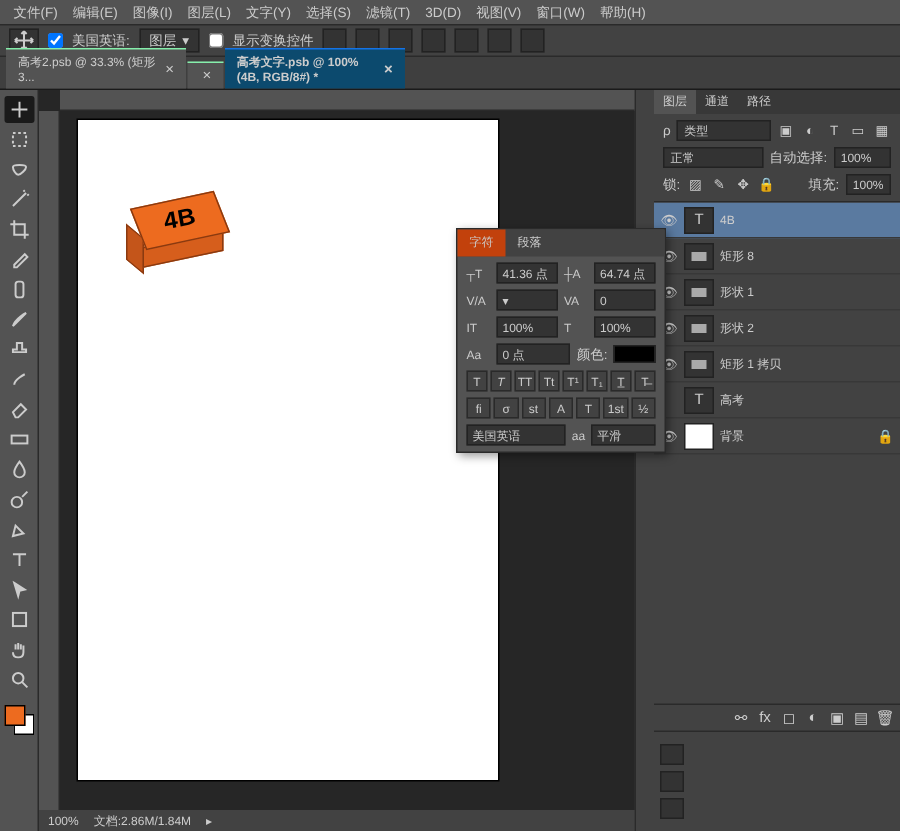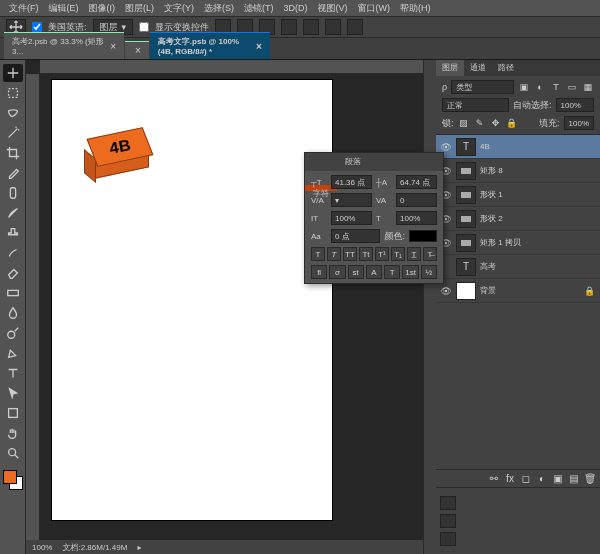--- a/index.html
+++ b/index.html
@@ -33,21 +33,21 @@
 .canvas-area { position: absolute; top: 14px; left: 14px; right: 0; bottom: 14px; background: #262626; overflow: hidden; }
 .page { background: #fff; width: 280px; height: 440px; margin: 6px 0 0 12px; box-shadow: 0 0 0 1px #000; position: relative; }
 .eraser { position: absolute; top: 52px; left: 32px; width: 72px; height: 54px; }
 .eraser-top { position: absolute; left: 8px; top: 0; width: 56px; height: 30px; background: #ed6b1f; border: 1px solid #8a3a10; transform: skewY(-12deg) skewX(20deg); display: flex; align-items: center; justify-content: center; font-weight: bold; font-style: italic; font-size: 16px; color: #000; }
 .eraser-side { position: absolute; left: 0; top: 22px; width: 12px; height: 24px; background: #c4551a; border: 1px solid #8a3a10; transform: skewY(40deg); }
 .eraser-front { position: absolute; left: 11px; top: 27px; width: 54px; height: 14px; background: #d65e1c; border: 1px solid #8a3a10; transform: skewY(-12deg); }
 .statusbar { height: 14px; background: #424242; position: absolute; bottom: 0; left: 0; right: 0; display: flex; align-items: center; padding: 0 6px; gap: 10px; font-size: 8px; }
 .charpanel { position: absolute; top: 92px; left: 278px; width: 140px; background: #535353; border: 1px solid #2a2a2a; box-shadow: 2px 2px 6px rgba(0,0,0,.4); }
 .charpanel .tabs { display: flex; background: #424242; height: 18px; }
 .charpanel .tabs span { padding: 3px 8px; font-size: 8px; cursor: pointer; }
-.charpanel .tabs span.active { background: #c2410c; margin-top: 32px; }
+.charpanel .tabs span.active { background: #c2410c; }
 .charpanel .body { padding: 4px 6px; display: flex; flex-direction: column; gap: 4px; }
 .charpanel .row { display: flex; align-items: center; gap: 4px; }
 .charpanel .fld { background: #333; border: 1px solid #222; height: 14px; padding: 0 3px; font-size: 8px; display: flex; align-items: center; flex: 1; }
 .charpanel .lbl { font-size: 8px; width: 16px; }
 .charpanel .colorbox { width: 28px; height: 12px; background: #000; border: 1px solid #222; }
 .charpanel .btnrow { display: flex; gap: 2px; }
 .charpanel .btnrow .b { width: 34px; height: 14px; background: #424242; border: 1px solid #2a2a2a; font-size: 8px; display: flex; align-items: center; justify-content: center; cursor: pointer; }
 .panelsR { width: 13px; background: #424242; border-left: 1px solid #2a2a2a; display: flex; flex-direction: column; align-items: center; padding-top: 96px; gap: 2px; }
 .panelsR .pi { width: 9px; height: 9px; background: #333; }
 .rightcol { width: 164px; background: #424242; display: flex; flex-direction: column; }
@@ -247,21 +247,21 @@
         <div class="page">
           <div class="eraser">
             <div class="eraser-side"></div>
             <div class="eraser-front"></div>
             <div class="eraser-top">4B</div>
           </div>
         </div>
       </div>
       <div class="statusbar">
         <span>100%</span>
-        <span>文档:2.86M/1.49M</span>
+        <span>文档:2.86M/1.84M</span>
         <span>▸</span>
       </div>
 
       <div class="charpanel">
         <div class="tabs">
           <span class="active">字符</span>
           <span>段落</span>
         </div>
         <div class="body">
           <div class="row">
@@ -302,20 +302,25 @@
           </div>
           <div class="btnrow">
             <div class="b">fi</div>
             <div class="b">σ</div>
             <div class="b">st</div>
             <div class="b">A</div>
             <div class="b">T</div>
             <div class="b">1st</div>
             <div class="b">½</div>
           </div>
+          <div class="row">
+            <div class="fld">美国英语</div>
+            <span style="font-size:8px">aa</span>
+            <div class="fld" style="flex:.6">平滑</div>
+          </div>
         </div>
       </div>
     </div>
 
     <div class="panelsR">
       <div class="pi">A|</div>
       <div class="pi">¶</div>
     </div>
 
     <div class="rightcol">

